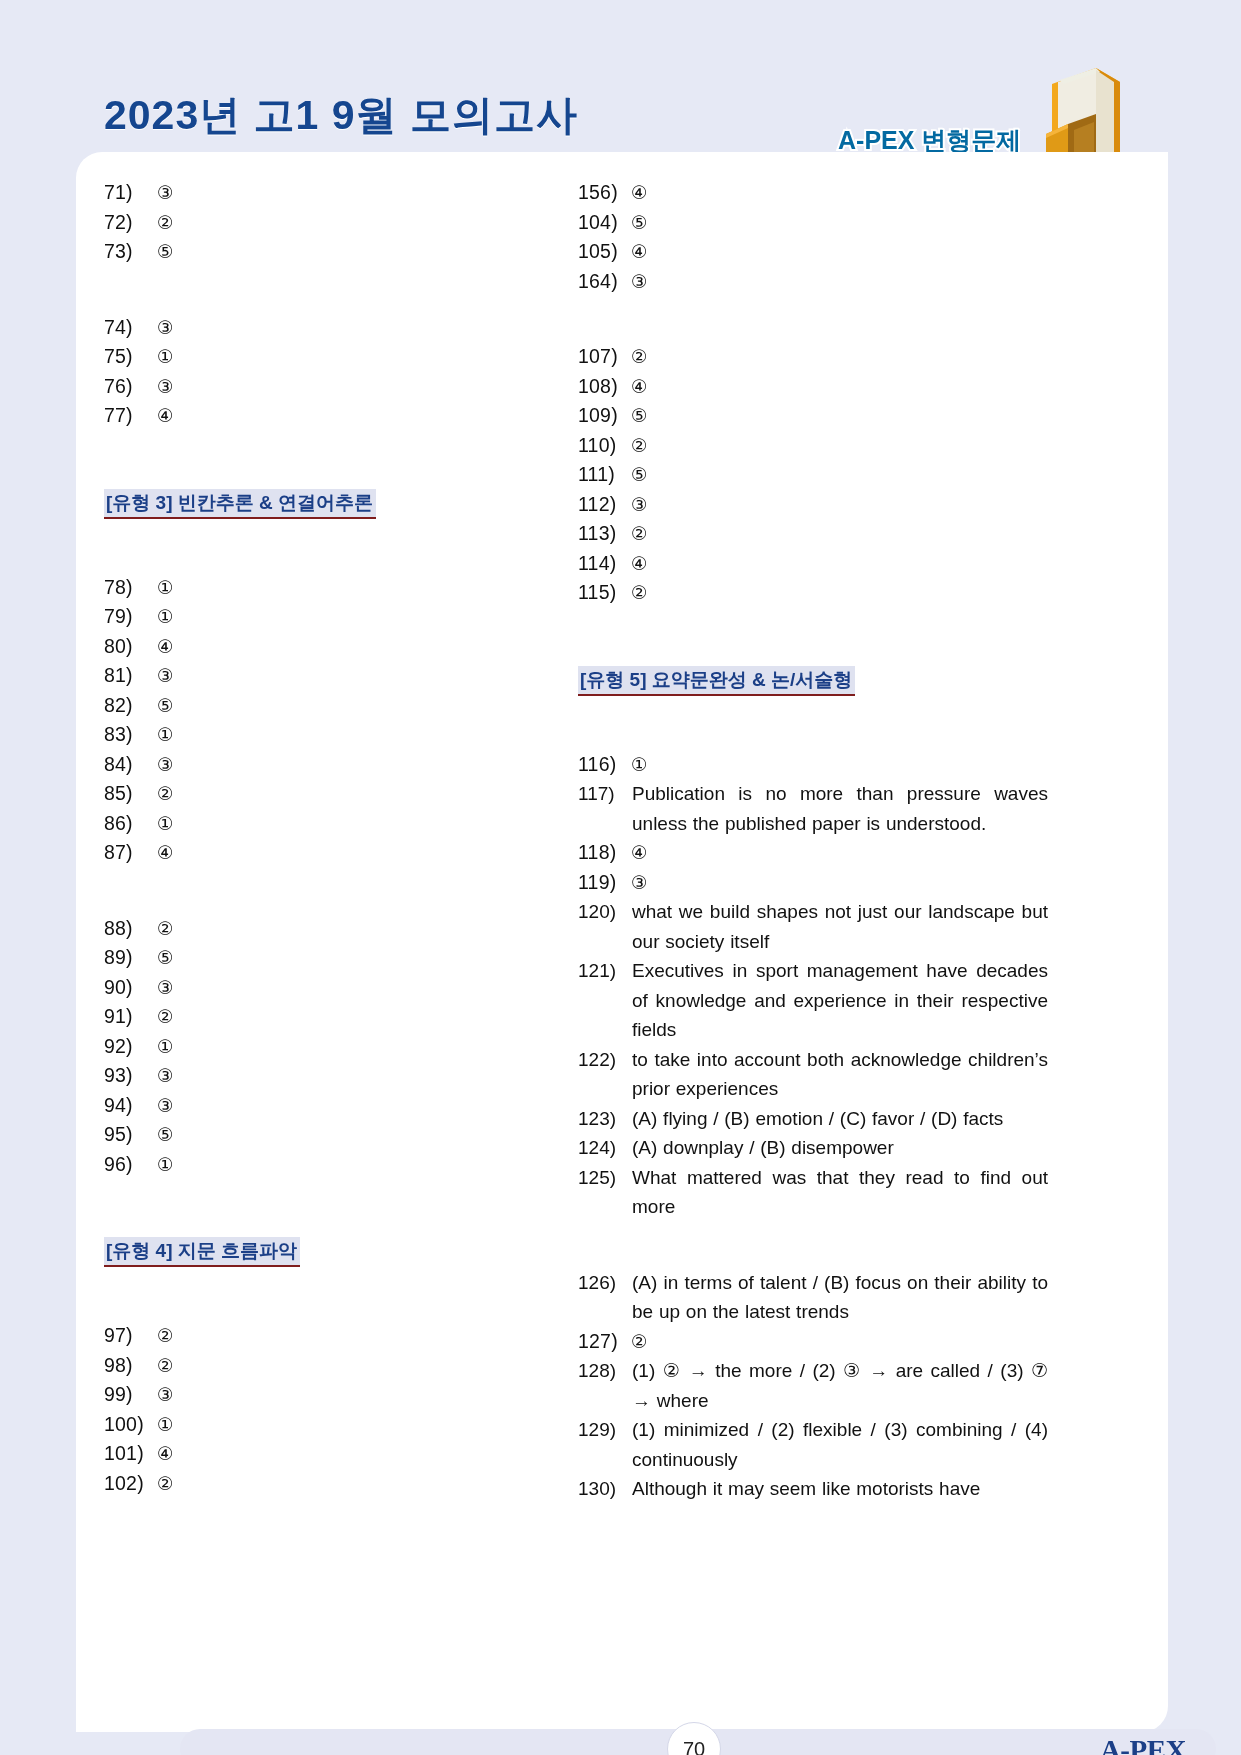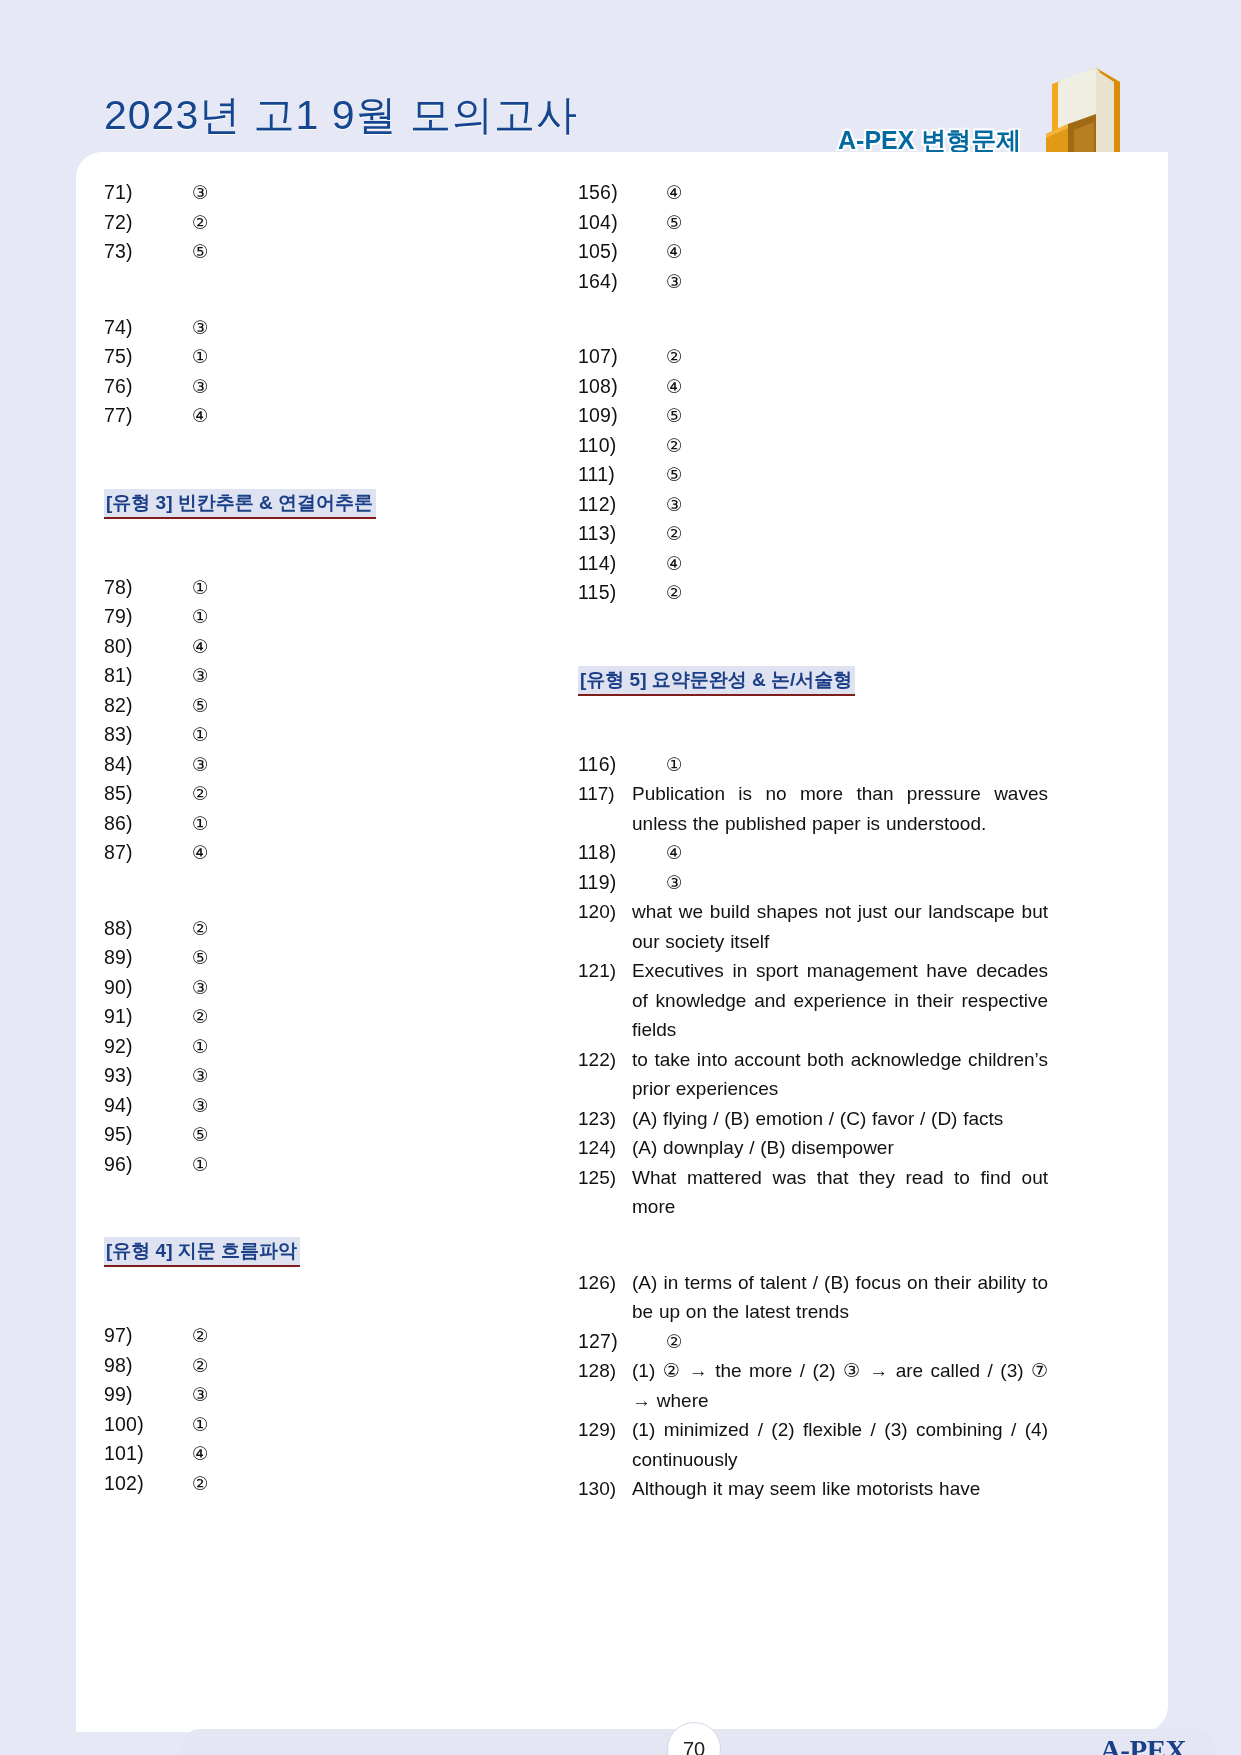--- a/index.html
+++ b/index.html
@@ -19,21 +19,21 @@
     position: absolute;
     left: 0; top: 0;
     width: 1241px;
     height: 170px;
   }
   .doc-title {
     position: absolute;
     left: 104px;
     top: 88px;
     font-size: 41px;
-    font-weight: normal;
+    font-weight: bold;
     color: #15468f;
     letter-spacing: 1px;
     white-space: nowrap;
     text-shadow: 0 1px 0 #ffffff;
   }
   .brand-badge {
     position: absolute;
     left: 838px;
     top: 124px;
     font-size: 25px;
@@ -81,21 +81,20 @@
   .col-right { left: 502px; }
 
   
   .ans {
     display: flex;
     align-items: baseline;
     font-size: 19.5px;
     color: #111111;
     line-height: 29.5px;
     margin: 0;
-    gap: 35px;
   }
   .ans .num {
     flex: 0 0 auto;
     min-width: 44px;
     letter-spacing: 0.2px;
   }
   .ans .val {
     margin-left: 9px;
     font-size: 18.5px;
   }

